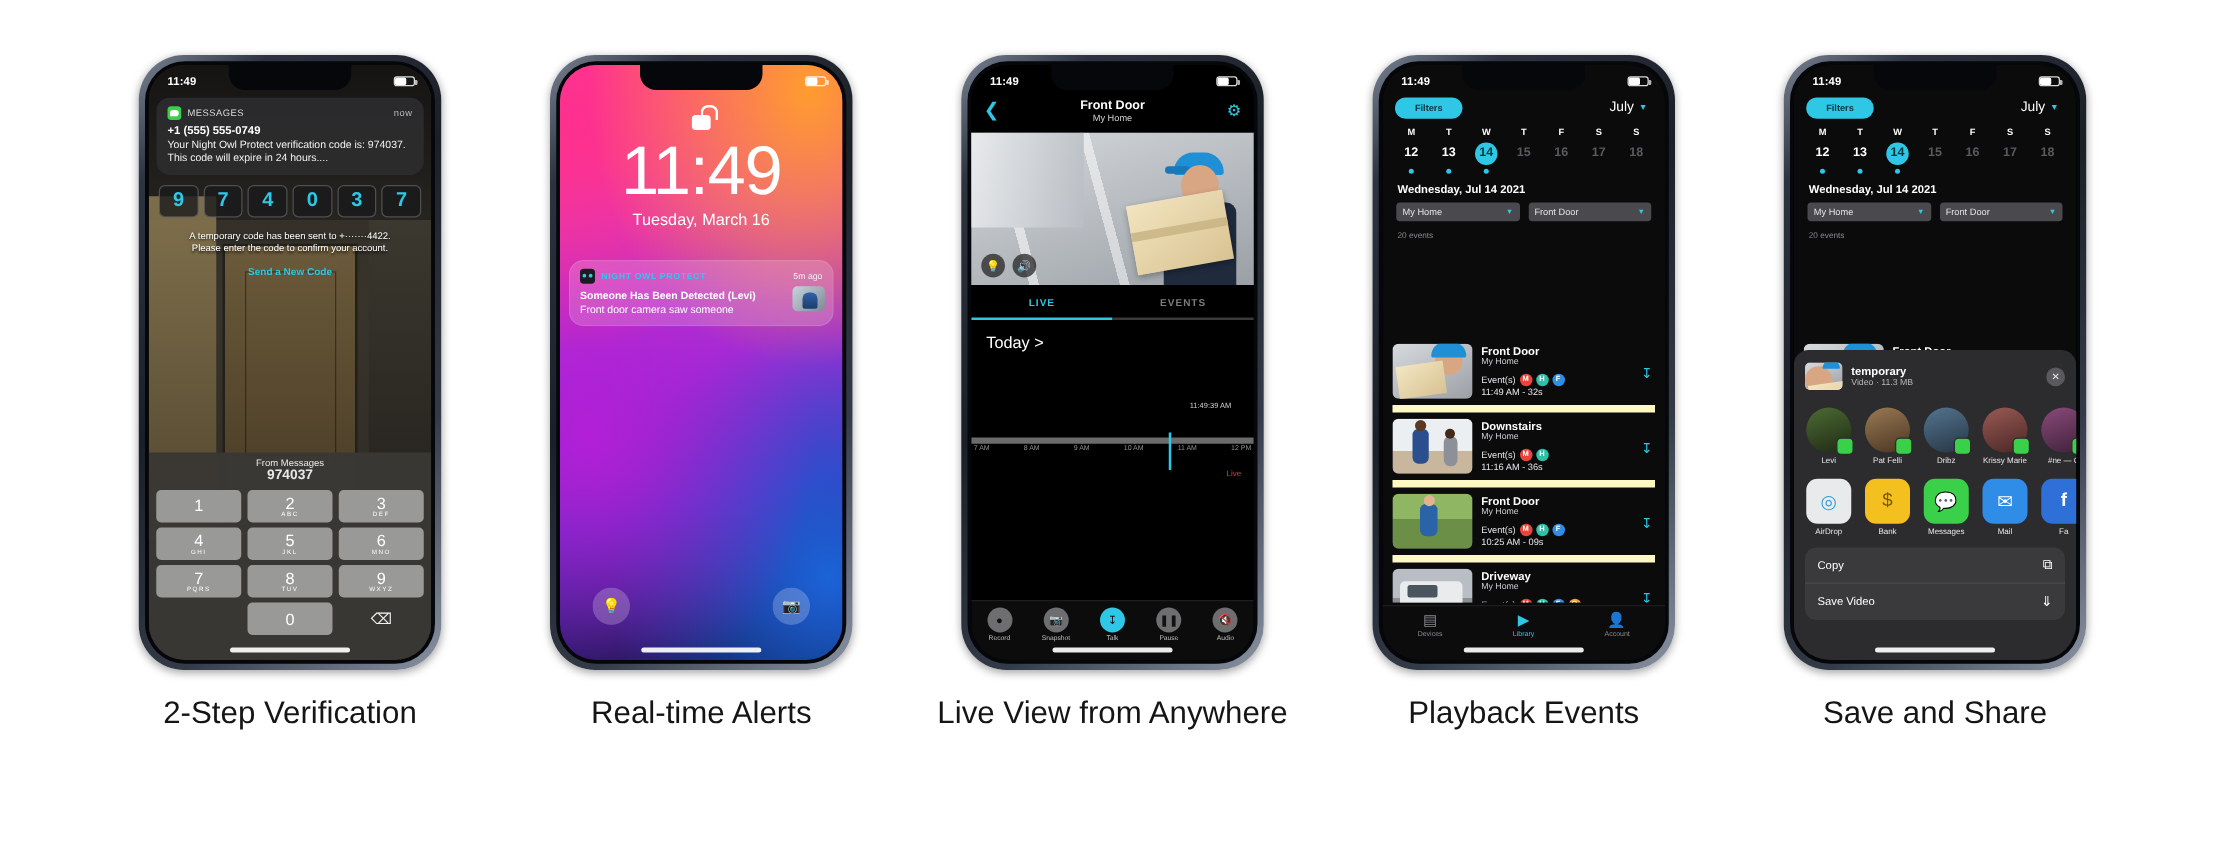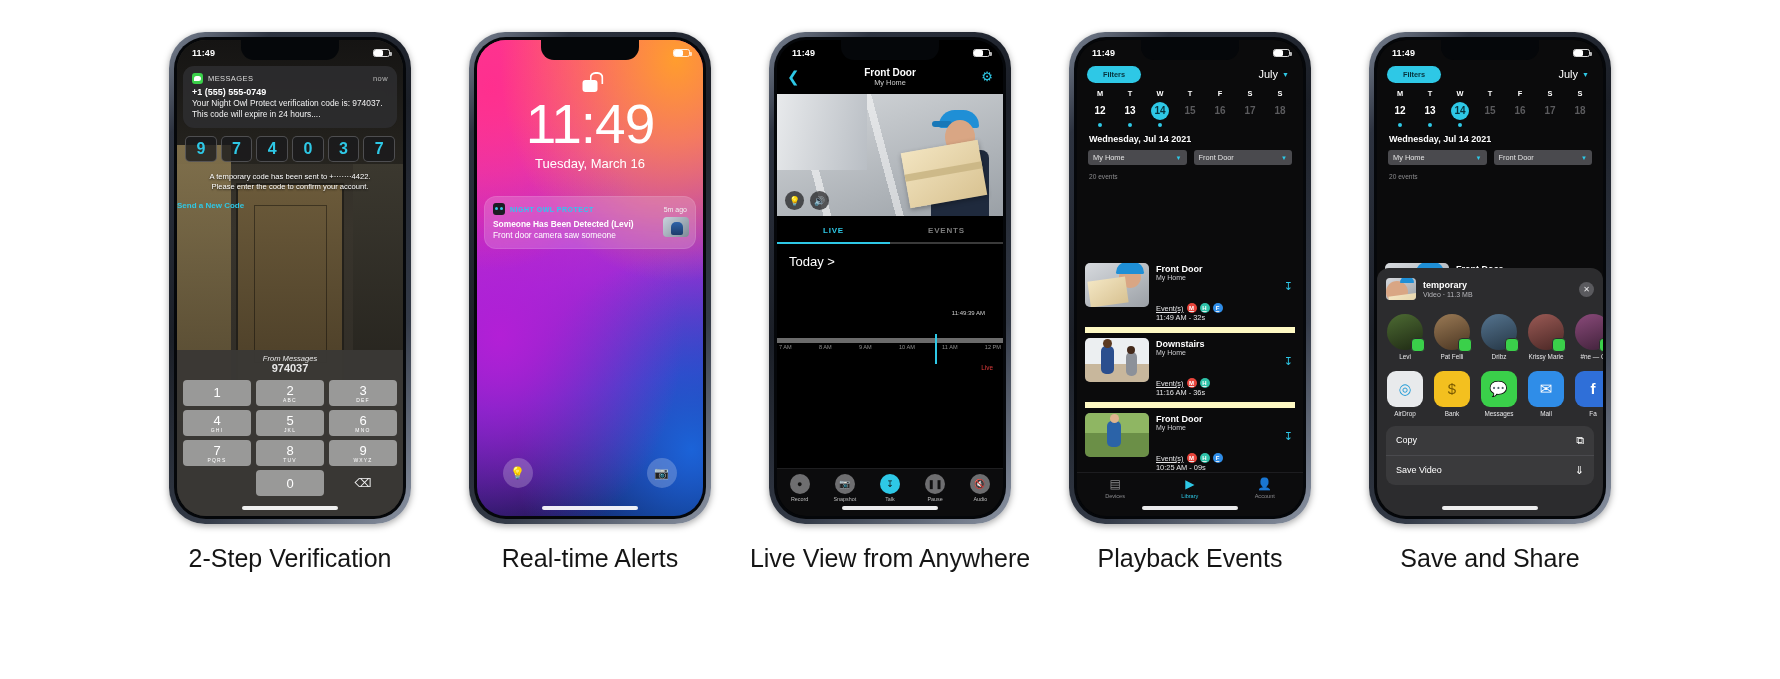--- a/index.html
+++ b/index.html
@@ -3,21 +3,21 @@
 <meta charset="utf-8">
 <style>
   * { box-sizing: border-box; margin: 0; padding: 0; }
   body {
     width: 1780px; height: 679px;
     background: #ffffff;
     font-family: "Liberation Sans", sans-serif;
     overflow: hidden;
   }
   .stage { position: relative; width: 1780px; height: 679px; display: flex; justify-content: center; }
-  .rack { display: flex; gap: 52px; padding-top: 32px; }
+  .rack { display: flex; gap: 81px; padding-top: 44px; }
   .slot { width: 248px; display: flex; flex-direction: column; align-items: center; }
 
   
   .phone {
     position: relative;
     width: 242px; height: 492px;
     border-radius: 36px;
     background: linear-gradient(135deg,#7b8494 0%,#2d3340 14%,#1b1f27 42%,#343b48 72%,#8a93a3 100%);
     padding: 5px;
     box-shadow: 0 2px 7px rgba(0,0,0,.35);
@@ -114,30 +114,30 @@
     display:flex; align-items:center; justify-content:center;
     font-size:16px; font-weight:bold; color:#2ec8e6;
   }
   .p1-msg {
     position:absolute; left:10px; right:10px; top:132px; z-index:20;
     text-align:center; color:#fff; font-size:7.6px; line-height:10px;
     text-shadow:0 1px 2px rgba(0,0,0,.85);
   }
   .p1-link {
     position:absolute; left:0; right:0; top:161px; z-index:20;
-    color:#2ec8e6; font-size:8px; font-weight:bold;
+    text-align:center; color:#2ec8e6; font-size:8px; font-weight:bold;
   }
 
   .p1-keypad {
     position:absolute; left:0; right:0; bottom:0; top:310px;
     background:rgba(58,56,53,.97); z-index:25;
     padding:4px 6px 8px;
   }
   .p1-kp-head { text-align:center; color:#e8e8e8; }
-  .p1-kp-head .lbl { font-size:7.6px;font-style:italic; }
+  .p1-kp-head .lbl { font-size:7.6px; }
   .p1-kp-head .code { font-size:11px; font-weight:bold; margin-top:-1px; }
   .p1-keys { display:grid; grid-template-columns:repeat(3,1fr); gap:4px 5px; margin-top:6px; }
   .kkey {
     height:26px; border-radius:4px;
     background:rgba(170,170,170,.85);
     display:flex; flex-direction:column; align-items:center; justify-content:center;
     color:#fff; line-height:1;
   }
   .kkey .d { font-size:13px; }
   .kkey .s { font-size:5px; letter-spacing:1.2px; margin-top:1px; }
@@ -307,21 +307,21 @@
   .sel-pill .cv{color:#2ec8e6;font-size:6px;}
   .evcount{margin-top:8px;font-size:6.6px;color:#8b8b8e;padding-left:2px;}
 
   .evlist{position:absolute;left:0;right:0;top:218px;bottom:46px;overflow:hidden;padding:0 8px;}
   .ev{display:flex;gap:7px;padding:5px 0 5px;align-items:flex-start;position:relative;}
   .ev + .ev{border-top:6px solid #fef9c3;}
   .ev .thumb{width:64px;height:44px;border-radius:5px;overflow:hidden;flex:none;position:relative;background:#2a2a2e;}
   .ev .info{flex:1;padding-top:1px;}
   .ev .n1{font-size:9px;font-weight:bold;color:#fff;}
   .ev .n2{font-size:7px;color:#cfcfd2;margin-top:0px;}
-  .ev .n3{font-size:7.4px;color:#e6e6e8;margin-top:22px;display:flex;align-items:flex-end;gap:3px;text-decoration:underline;}
+  .ev .n3{font-size:7.4px;color:#e6e6e8;margin-top:6px;display:flex;align-items:flex-start;gap:3px;}
   .ev .n4{font-size:7.4px;color:#e6e6e8;margin-top:0px;}
   .chip{width:10px;height:10px;border-radius:50%;font-size:6px;color:#fff;display:flex;align-items:center;justify-content:center;font-weight:bold;}
   .chip.m{background:#e8453c;} .chip.h{background:#2ec1a8;} .chip.f{background:#2f8de8;} .chip.o{background:#f0a22e;}
   .ev .dl{position:absolute;right:2px;top:22px;color:#2ec8e6;font-size:11px;}
 
   .lib-bottom{
     position:absolute;left:0;right:0;bottom:0;height:44px;background:#0c0c0d;border-top:1px solid #1d1d20;
     display:flex;justify-content:space-around;padding-top:5px;
   }
   .lib-bottom .it{display:flex;flex-direction:column;align-items:center;gap:2px;color:#8b8b8e;}

